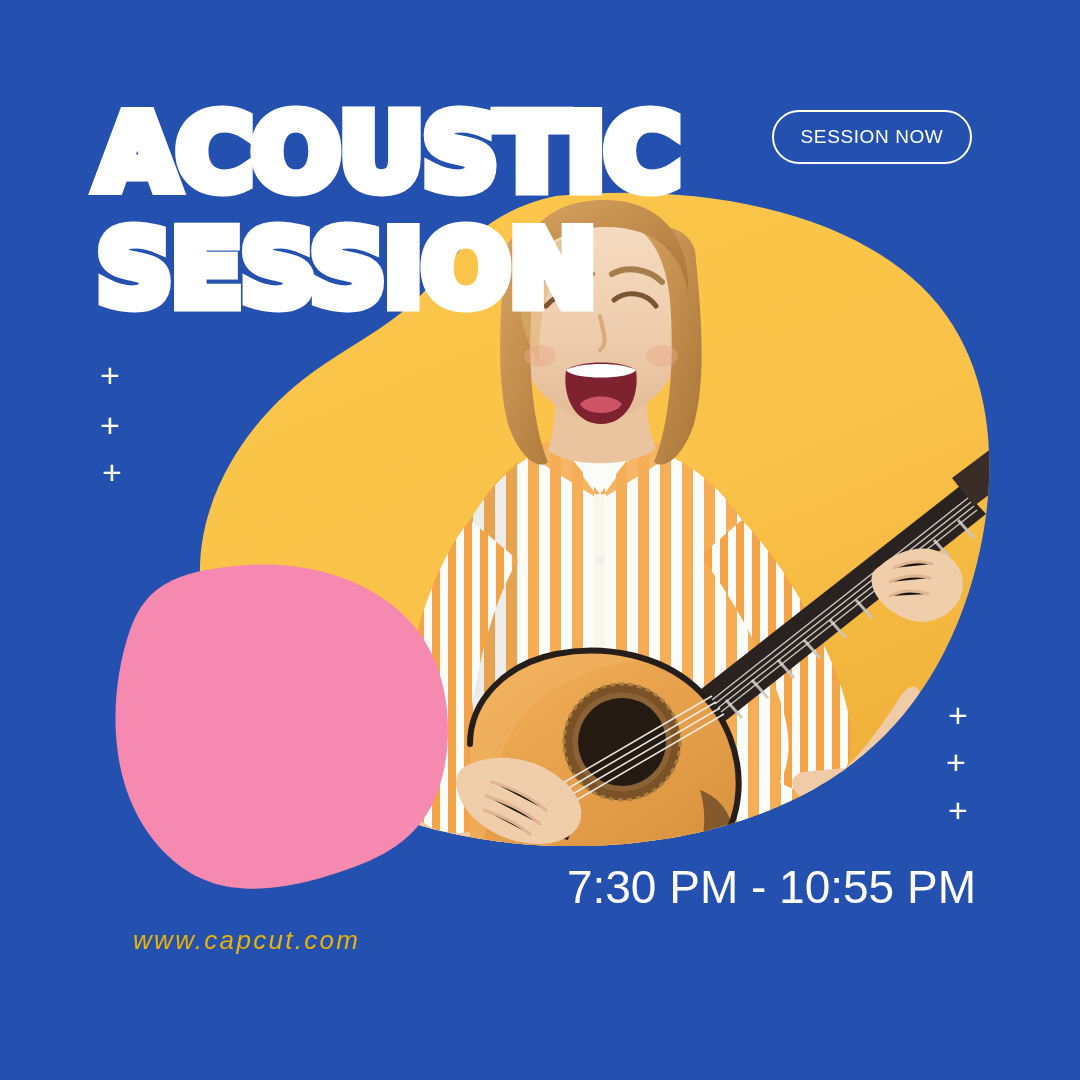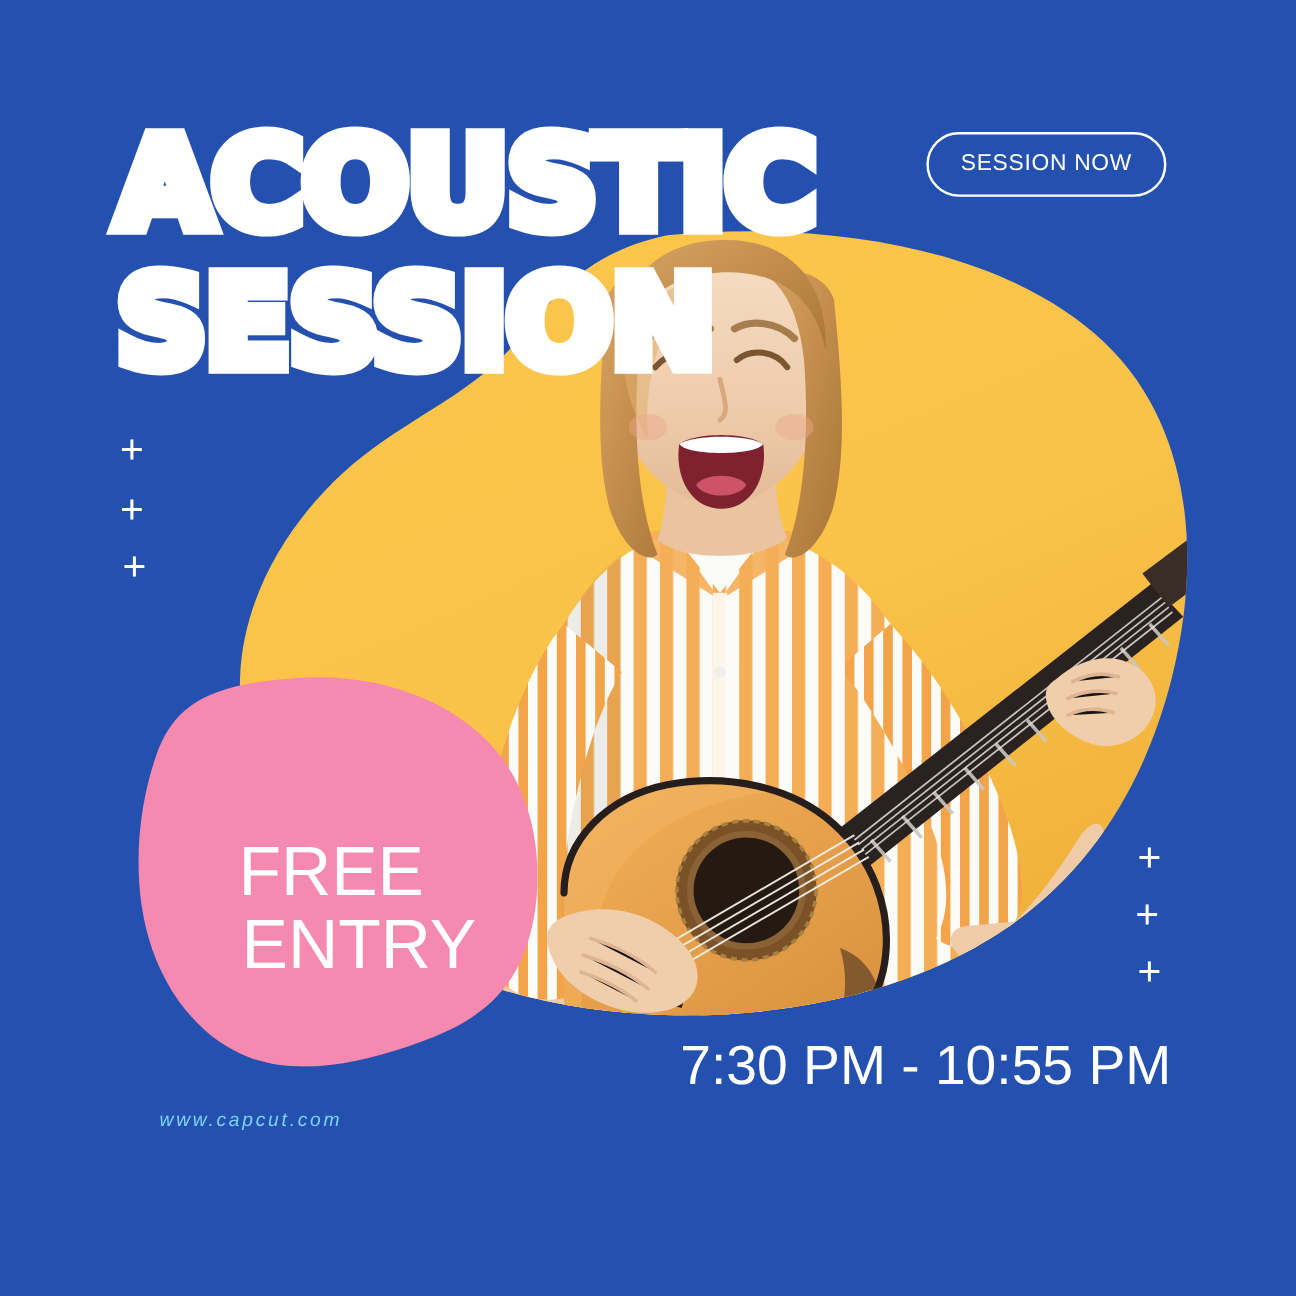--- a/index.html
+++ b/index.html
@@ -63,22 +63,22 @@
     text-align:right;color:#ffffff;
     font-size:46px;line-height:1.28;
     font-family:"Liberation Sans", sans-serif;
     font-weight:300;
   }
   .datetime span{display:block;white-space:nowrap;}
 
   
   .website{
     position:absolute;left:133px;top:925px;
-    color:#7dd3fc;font-style:italic;
-    font-size:16px;letter-spacing:2.3px;
+    color:#eab308;font-style:italic;
+    font-size:26px;letter-spacing:2.3px;
     font-family:"Liberation Sans", sans-serif;
     white-space:nowrap;
   }
 
   
   .plus{
     position:absolute;color:#ffffff;
     font-size:34px;line-height:1;
     font-family:"Liberation Sans", sans-serif;
     font-weight:400;
@@ -315,24 +315,20 @@
 
   <div class="register-btn">
     <span>SESSION NOW</span>
   </div>
 
   <div class="title-block">
     <span class="title-line l1">ACOUSTIC</span>
     <span class="title-line l2">SESSION</span>
   </div>
 
-  <div class="free-entry">
-    <span class="l1">FREE</span>
-    <span class="l2">ENTRY</span>
-  </div>
 
   <div class="datetime">
     <span>7:30 PM - 10:55 PM</span>
   </div>
 
   <div class="website">www.capcut.com</div>
 
   <div class="plus pl1">+</div>
   <div class="plus pl2">+</div>
   <div class="plus pl3">+</div>

